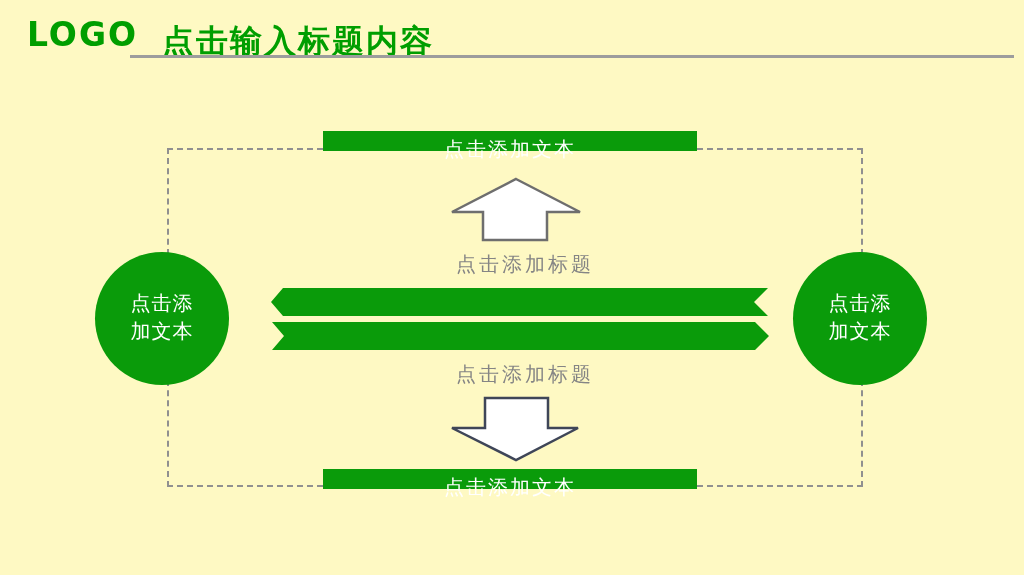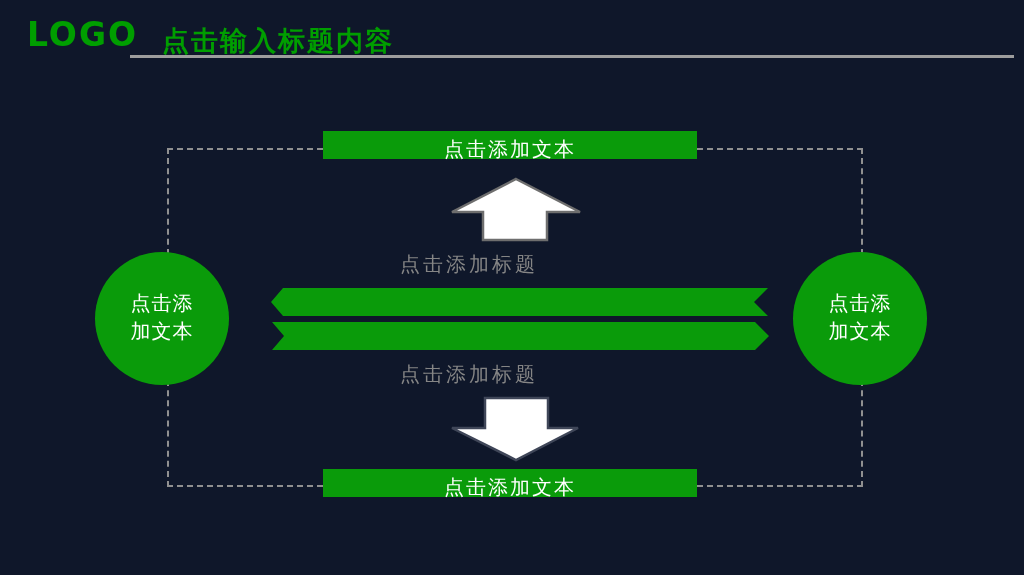--- a/index.html
+++ b/index.html
@@ -1,57 +1,57 @@
 <!DOCTYPE html>
 <html><head>
 <meta charset="utf-8">
 <style>
   * { margin: 0; padding: 0; box-sizing: border-box; }
   html, body { width: 1024px; height: 575px; background: #ffffff; overflow: hidden; }
   body { font-family: "DejaVu Sans", "Liberation Sans", sans-serif; position: relative; }
 
-  .slide { position: absolute; left: 0; top: 0; width: 1024px; height: 575px; background: #0f172a; }
+  .slide { position: absolute; left: 0; top: 0; width: 1024px; height: 575px; background: #fef9c3; }
 
   
   .logo {
     position: absolute; left: 27px; top: 18px;
     font-size: 33px; font-weight: 900; letter-spacing: 2px;
     color: #009e00; line-height: 34px;
   }
   .slide-title {
     position: absolute; left: 162px; top: 26px;
-    font-size: 27px; font-weight: 700; letter-spacing: 2px;
+    font-size: 32px; font-weight: 700; letter-spacing: 2px;
     color: #009e00; line-height: 30px;
   }
   .title-underline {
     position: absolute; left: 130px; top: 55px;
     width: 884px; height: 3px; background: #9d9d9d;
   }
 
   
   .dashed-frame {
     position: absolute; left: 167px; top: 148px;
     width: 696px; height: 339px;
     border: 2px dashed #909090;
     z-index: 1;
   }
   .text-bar {
-    position: absolute; left: 323px; width: 374px; height: 28px;
+    position: absolute; left: 323px; width: 374px; height: 20px;
     background: #0a9b0a; color: #ffffff;
     font-size: 20px; letter-spacing: 2px;
     text-align: center; line-height: 36px;
     z-index: 2;
   }
   .text-bar.top { top: 131px; }
   .text-bar.bottom { top: 469px; }
 
   .caption {
     position: absolute; left: 400px; width: 250px;
     color: #858585; font-size: 20px; letter-spacing: 3px;
-    line-height: 24px; z-index: 2;
+    text-align: center; line-height: 24px; z-index: 2;
   }
   .caption.top { top: 252px; }
   .caption.bottom { top: 362px; }
 
   .arrow-svg { position: absolute; z-index: 2; }
   .arrow-svg.up { left: 450px; top: 176px; }
   .arrow-svg.down { left: 450px; top: 395px; }
   .ribbons-svg { position: absolute; left: 271px; top: 288px; z-index: 2; }
 
   .circle {

